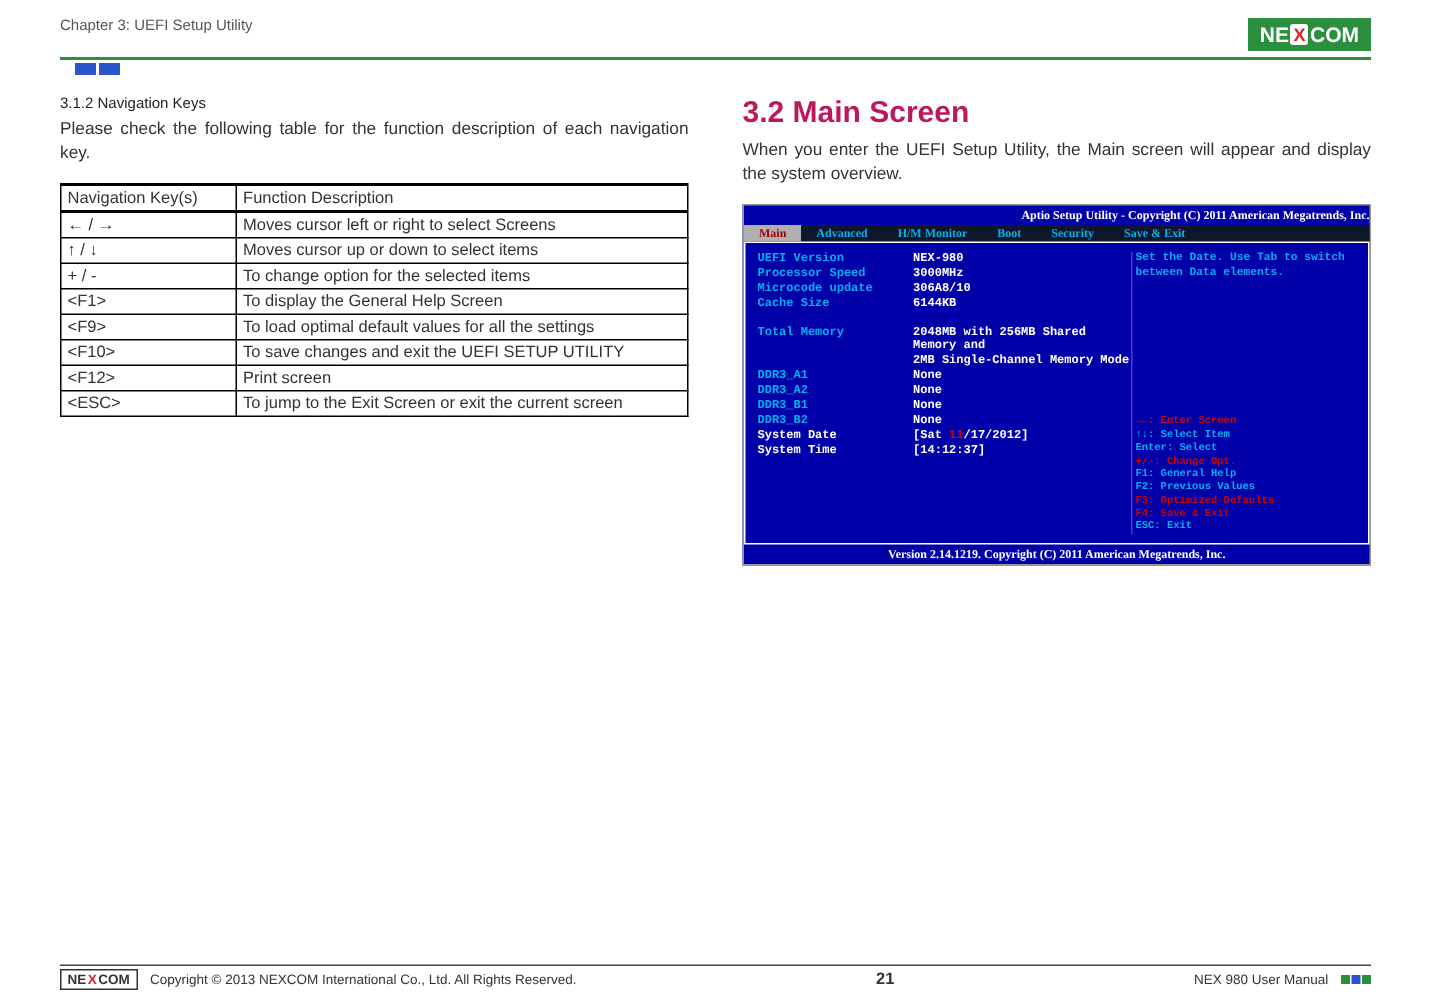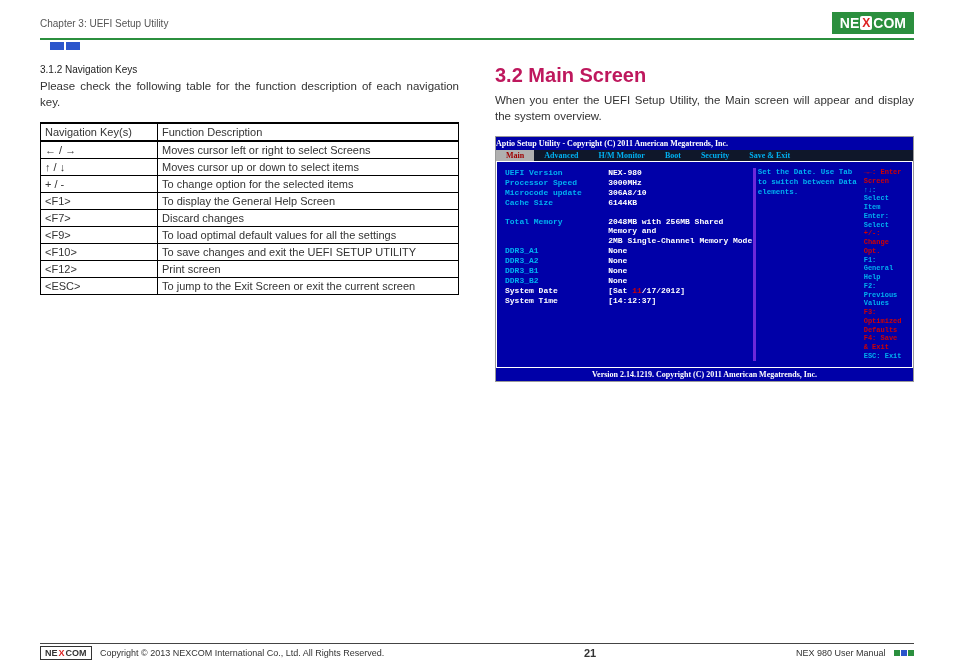--- a/index.html
+++ b/index.html
@@ -8,21 +8,21 @@
     height: 672px;
     font-family: Arial, Helvetica, sans-serif;
     color: #333;
     padding: 12px 40px 10px 40px;
     position: relative;
     background: #fff;
   }
   .top-bar {
     display: flex;
     justify-content: space-between;
-    align-items: center;
+    align-items: flex-start;
     margin-bottom: 4px;
   }
   .chapter-text { font-size: 10px; color: #555; }
   .logo-box {
     background: #2b8f3e; color: #fff; padding: 3px 8px;
     font-weight: bold; font-size: 14px;
     display: inline-flex; align-items: center;
   }
   .logo-x { color: #d22; background: #fff; border-radius: 2px; padding: 0 2px; font-size: 12px; margin: 0 1px;}
   .top-rule { border-top: 2px solid #2b8f3e; margin-bottom: 2px; }
@@ -44,38 +44,38 @@
   
   .bios {
     width: 100%;
     background: #0000a8;
     font-family: "Times New Roman", Times, serif;
     font-size: 8px;
     color: #fff;
     border: 1px solid #999;
   }
   .bios-title {
-    text-align: left; font-weight: bold; padding: 2px 0; font-size: 8px;
+    text-align: right; font-weight: bold; padding: 2px 0; font-size: 8px;
   }
   .bios-tabs {
     background: #0f172a; display: flex; font-size: 8px;
     border-bottom: 1px solid #fff;
   }
   .bios-tab {
     padding: 1px 10px; color: #00b0f0; font-weight: bold;
   }
   .bios-tab.sel { background: #b0b0b0; color: #a00000;}
   .bios-body {
     display: flex; padding: 6px 8px 6px 8px; min-height: 200px;
     border-left: 1px solid #fff; border-right: 1px solid #fff; font-family: Liberation Mono, monospace;
   }
   .bios-left { flex: 2.2; }
   .bios-right {
-    flex: 1.3; border-left: 3px solid #6d28d9; padding-left: 2px;
-    display: flex; flex-direction: row; justify-content: space-between;
+    flex: 1.3; border-left: 1px solid #6d28d9; padding-left: 2px;
+    display: flex; flex-direction: column; justify-content: space-between;
   }
   .bios-row { display: flex; margin-bottom: 1px;}
   .bios-label { flex: 1; color: #00b0f0; font-weight: bold;}
   .bios-label.sel { color: #fff;}
   .bios-val { flex: 1.4; color: #fff; font-weight: bold;}
   .bios-val .red { color: #d00000;}
   .bios-help-top { color: #00b0f0; font-weight: bold; font-size: 7.5px; line-height: 1.3;}
   .bios-help-list { font-size: 7px; color: #00b0f0; font-weight: bold; line-height: 1.25;}
   .bios-help-list .red { color: #d00000;}
   .bios-footer {
@@ -136,24 +136,20 @@
             <td class="arrow">↑ / ↓</td>
             <td>Moves cursor up or down to select items</td>
           </tr>
           <tr>
             <td class="arrow">+ / -</td>
             <td>To change option for the selected items</td>
           </tr>
           <tr>
             <td class="arrow">&lt;F1&gt;</td>
             <td>To display the General Help Screen</td>
-          </tr>
-          <tr>
-            <td class="arrow">&lt;F7&gt;</td>
-            <td>Discard changes</td>
           </tr>
           <tr>
             <td class="arrow">&lt;F9&gt;</td>
             <td>To load optimal default values for all the settings</td>
           </tr>
           <tr>
             <td class="arrow">&lt;F10&gt;</td>
             <td>To save changes and exit the UEFI SETUP UTILITY</td>
           </tr>
           <tr>

